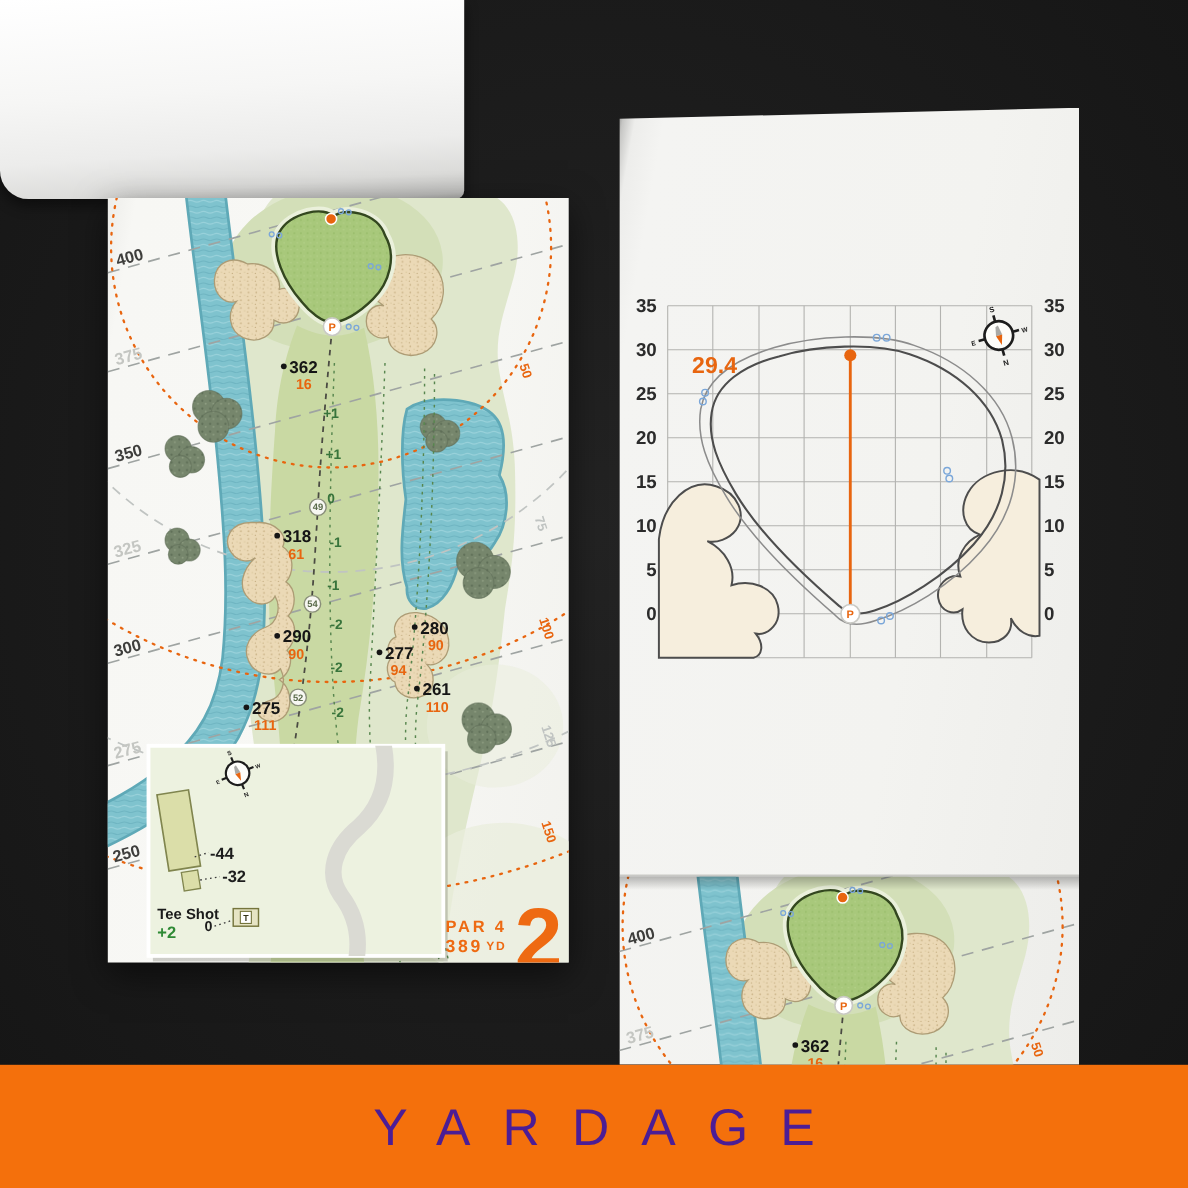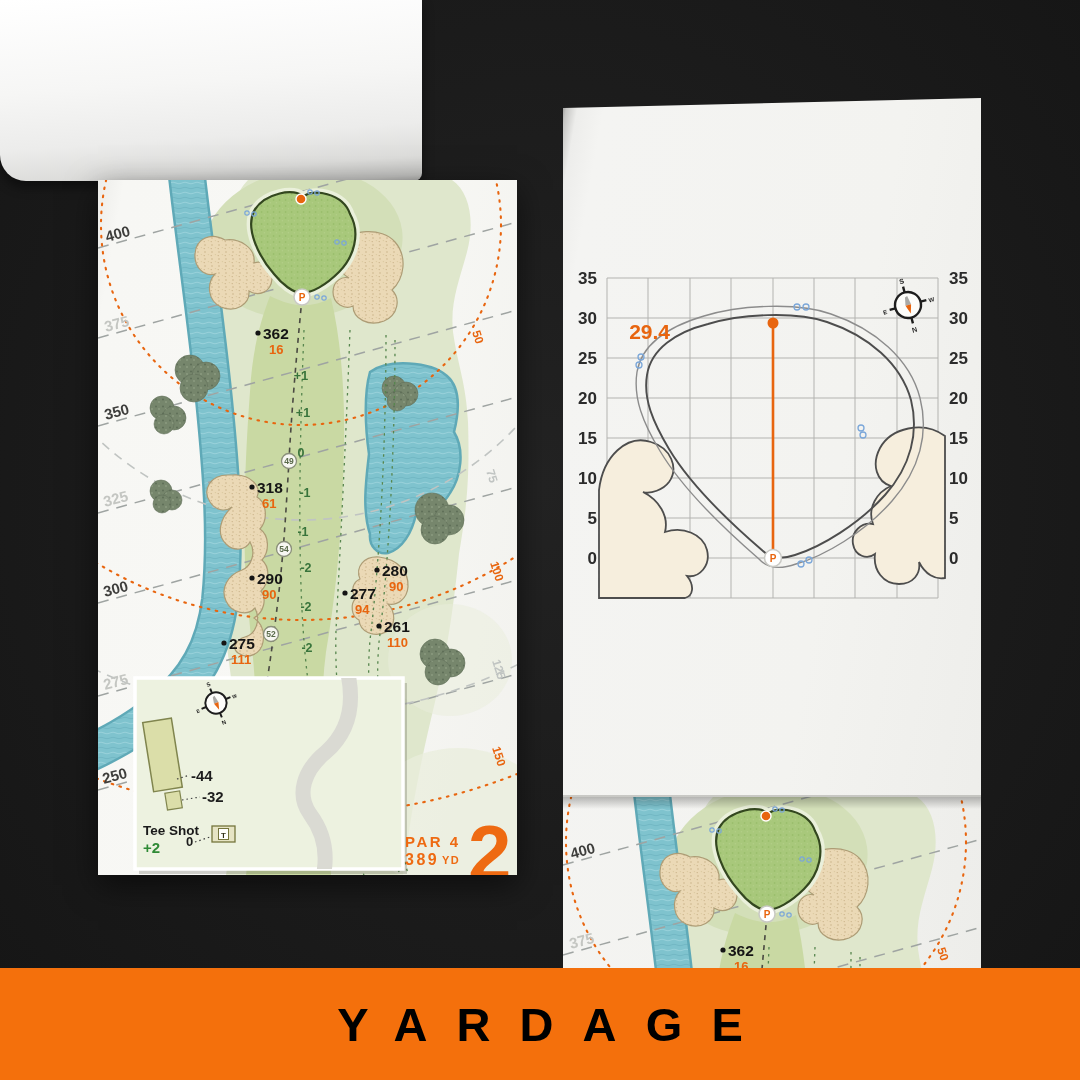--- a/index.html
+++ b/index.html
@@ -15,21 +15,21 @@
     background:linear-gradient(100deg,#ededea 0,#f7f7f4 26px,#f8f8f5 55%,#f2f2ee 100%);z-index:1;}
   .page-right{left:563px;top:98px;width:418px;height:870px;
     background:linear-gradient(100deg,#8f8f8d 0,#c6c6c4 5px,#ededeb 16px,#f4f4f2 42px,#f3f3f0 60%,#ededea 100%);
     clip-path:polygon(0 10px,100% 0,100% 100%,0 100%);z-index:2;}
   .page-left svg,.page-right svg{position:absolute;left:0;top:0;display:block;}
   .fold-shadow{position:absolute;left:0;top:699px;width:100%;height:12px;
     background:linear-gradient(rgba(0,0,0,.26),rgba(0,0,0,0));pointer-events:none;}
   .fold-line{position:absolute;left:0;top:697px;width:100%;height:2px;background:rgba(120,120,115,.35);}
   .banner{position:absolute;left:0;top:968px;width:1080px;height:112px;z-index:10;
     display:flex;align-items:center;justify-content:center;}
-  .banner span{color:#000000;font-size:47px;font-weight:bold;letter-spacing:.62em;padding-left:.62em;}
+  .banner span{color:#4c1d95;font-size:47px;font-weight:normal;letter-spacing:.62em;padding-left:.62em;}
   text{font-family:"Liberation Sans", sans-serif;}
 </style>
 </head>
 <body>
 
 <svg width="0" height="0" style="position:absolute" aria-hidden="true">
 <defs>
   <pattern id="bunkerTx" width="7" height="7" patternUnits="userSpaceOnUse">
     <rect width="7" height="7" fill="#EBD9B6"></rect>
     <circle cx="2" cy="2" r="0.8" fill="#CDB68B"></circle>

